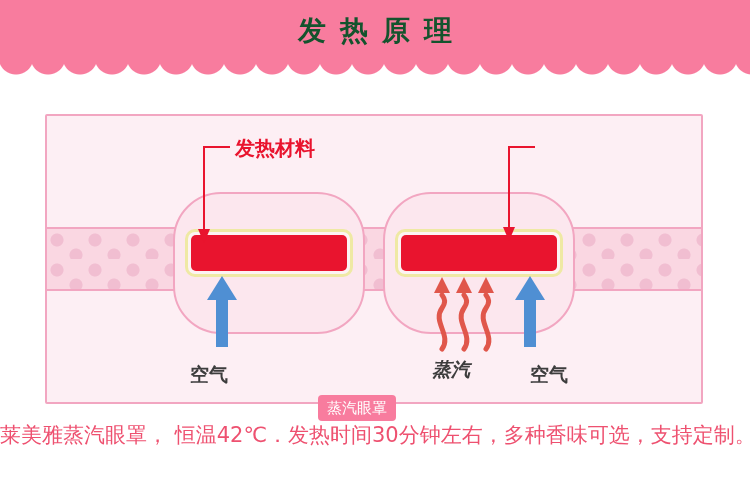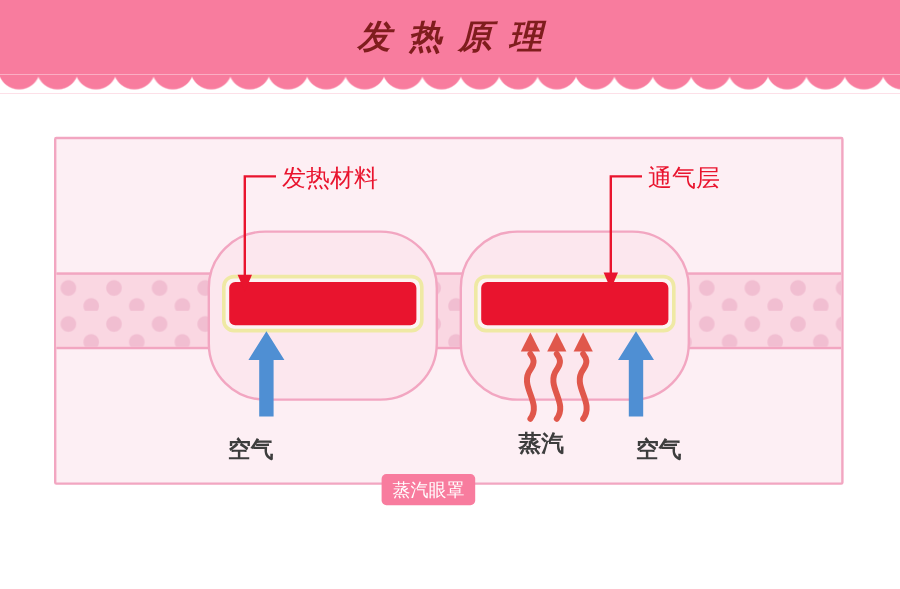--- a/index.html
+++ b/index.html
@@ -3,21 +3,21 @@
 <meta charset="utf-8">
 <style>
   * { margin:0; padding:0; box-sizing:border-box; }
   html,body { background:#ffffff; }
   body { font-family:"DejaVu Sans","Liberation Sans",sans-serif; }
   .page { position:relative; width:750px; height:491px; background:#ffffff; overflow:hidden; }
 
   
   .banner { position:absolute; top:0; left:0; width:100%; height:62px; background:#f87c9e;
             display:flex; align-items:center; justify-content:center; }
-  .banner-title { color:#7f1d1d; font-size:28px; font-weight:bold; letter-spacing:14px; text-indent:14px;font-style:italic; }
+  .banner-title { color:#14532d; font-size:28px; font-weight:bold; letter-spacing:14px; text-indent:14px; }
   .scallop { position:absolute; top:62px; left:0; width:100%; height:16px;
              background-image:radial-gradient(circle 18px at 16px -5px, #f87c9e 17px, rgba(255,255,255,0) 18px);
              background-size:32px 16px; background-repeat:repeat-x; }
 
   
   .diagram { position:absolute; left:45px; top:114px; width:658px; height:290px;
              border:2px solid #f2a6c1; background:#fdeff4; border-radius:2px; }
 
   .band { position:absolute; left:0; top:111px; width:100%; height:64px;
           background-color:#fad7e2;
@@ -34,28 +34,28 @@
 
   .heater { position:absolute; top:113px; width:168px; height:48px;
             border:3px solid #efe9a4; border-radius:10px; background:#fdf3f3; }
   .heater.left  { left:138px; }
   .heater.right { left:348px; }
   .heater-core { position:absolute; left:3px; right:3px; top:3px; bottom:3px;
                  background:#e9142e; border-radius:5px; }
 
   .overlay { position:absolute; left:0; top:0; width:654px; height:286px; }
 
-  .callout-label { position:absolute; font-size:20px; font-weight:400; color:#e9142e; white-space:nowrap; }
+  .callout-label { position:absolute; font-size:20px; font-weight:700; color:#e9142e; white-space:nowrap; }
   .callout-label.left  { left:188px; top:19px; }
   .callout-label.right { left:493px; top:19px; }
 
   .sub-label { position:absolute; width:64px; font-size:19px;
                font-weight:600; color:#3d3d3d; white-space:nowrap; }
   .sub-label.air-left  { left:143px; top:246px; }
-  .sub-label.steam     { left:385px; top:241px; }
+  .sub-label.steam     { left:385px; top:241px;font-style:italic; }
   .sub-label.air-right { left:483px; top:246px; }
 
   .badge { position:absolute; left:271px; top:247px; background:#f87c9e; color:#ffffff;
            font-size:15px; line-height:18px; padding:4px 9px; border-radius:4px; white-space:nowrap;margin-top:32px; }
 
   .footer-text { position:absolute; top:421px; left:0; width:100%; text-align:center;
                  font-size:21px; color:#ee5170; white-space:nowrap; }
 </style>
 </head>
 <body>
@@ -98,23 +98,23 @@
         <path d="M439,233 C449,219 429,206 439,192 C443,186 442,183 439,179"></path>
       </g>
       <g fill="#e0574b">
         <polygon points="395,161 387,177 403,177"></polygon>
         <polygon points="417,161 409,177 425,177"></polygon>
         <polygon points="439,161 431,177 447,177"></polygon>
       </g>
     </svg>
 
     <div class="callout-label left">发热材料</div>
-    <div class="callout-label right">通气层</div>
 
     <div class="sub-label air-left">空气</div>
     <div class="sub-label steam">蒸汽</div>
     <div class="sub-label air-right">空气</div>
 
     <div class="badge">蒸汽眼罩</div>
   </div>
 
+  <div class="footer-text">莱美雅蒸汽眼罩， 恒温42℃．发热时间30分钟左右，多种香味可选，支持定制。</div>
 
 </div>
 
 </body></html>

